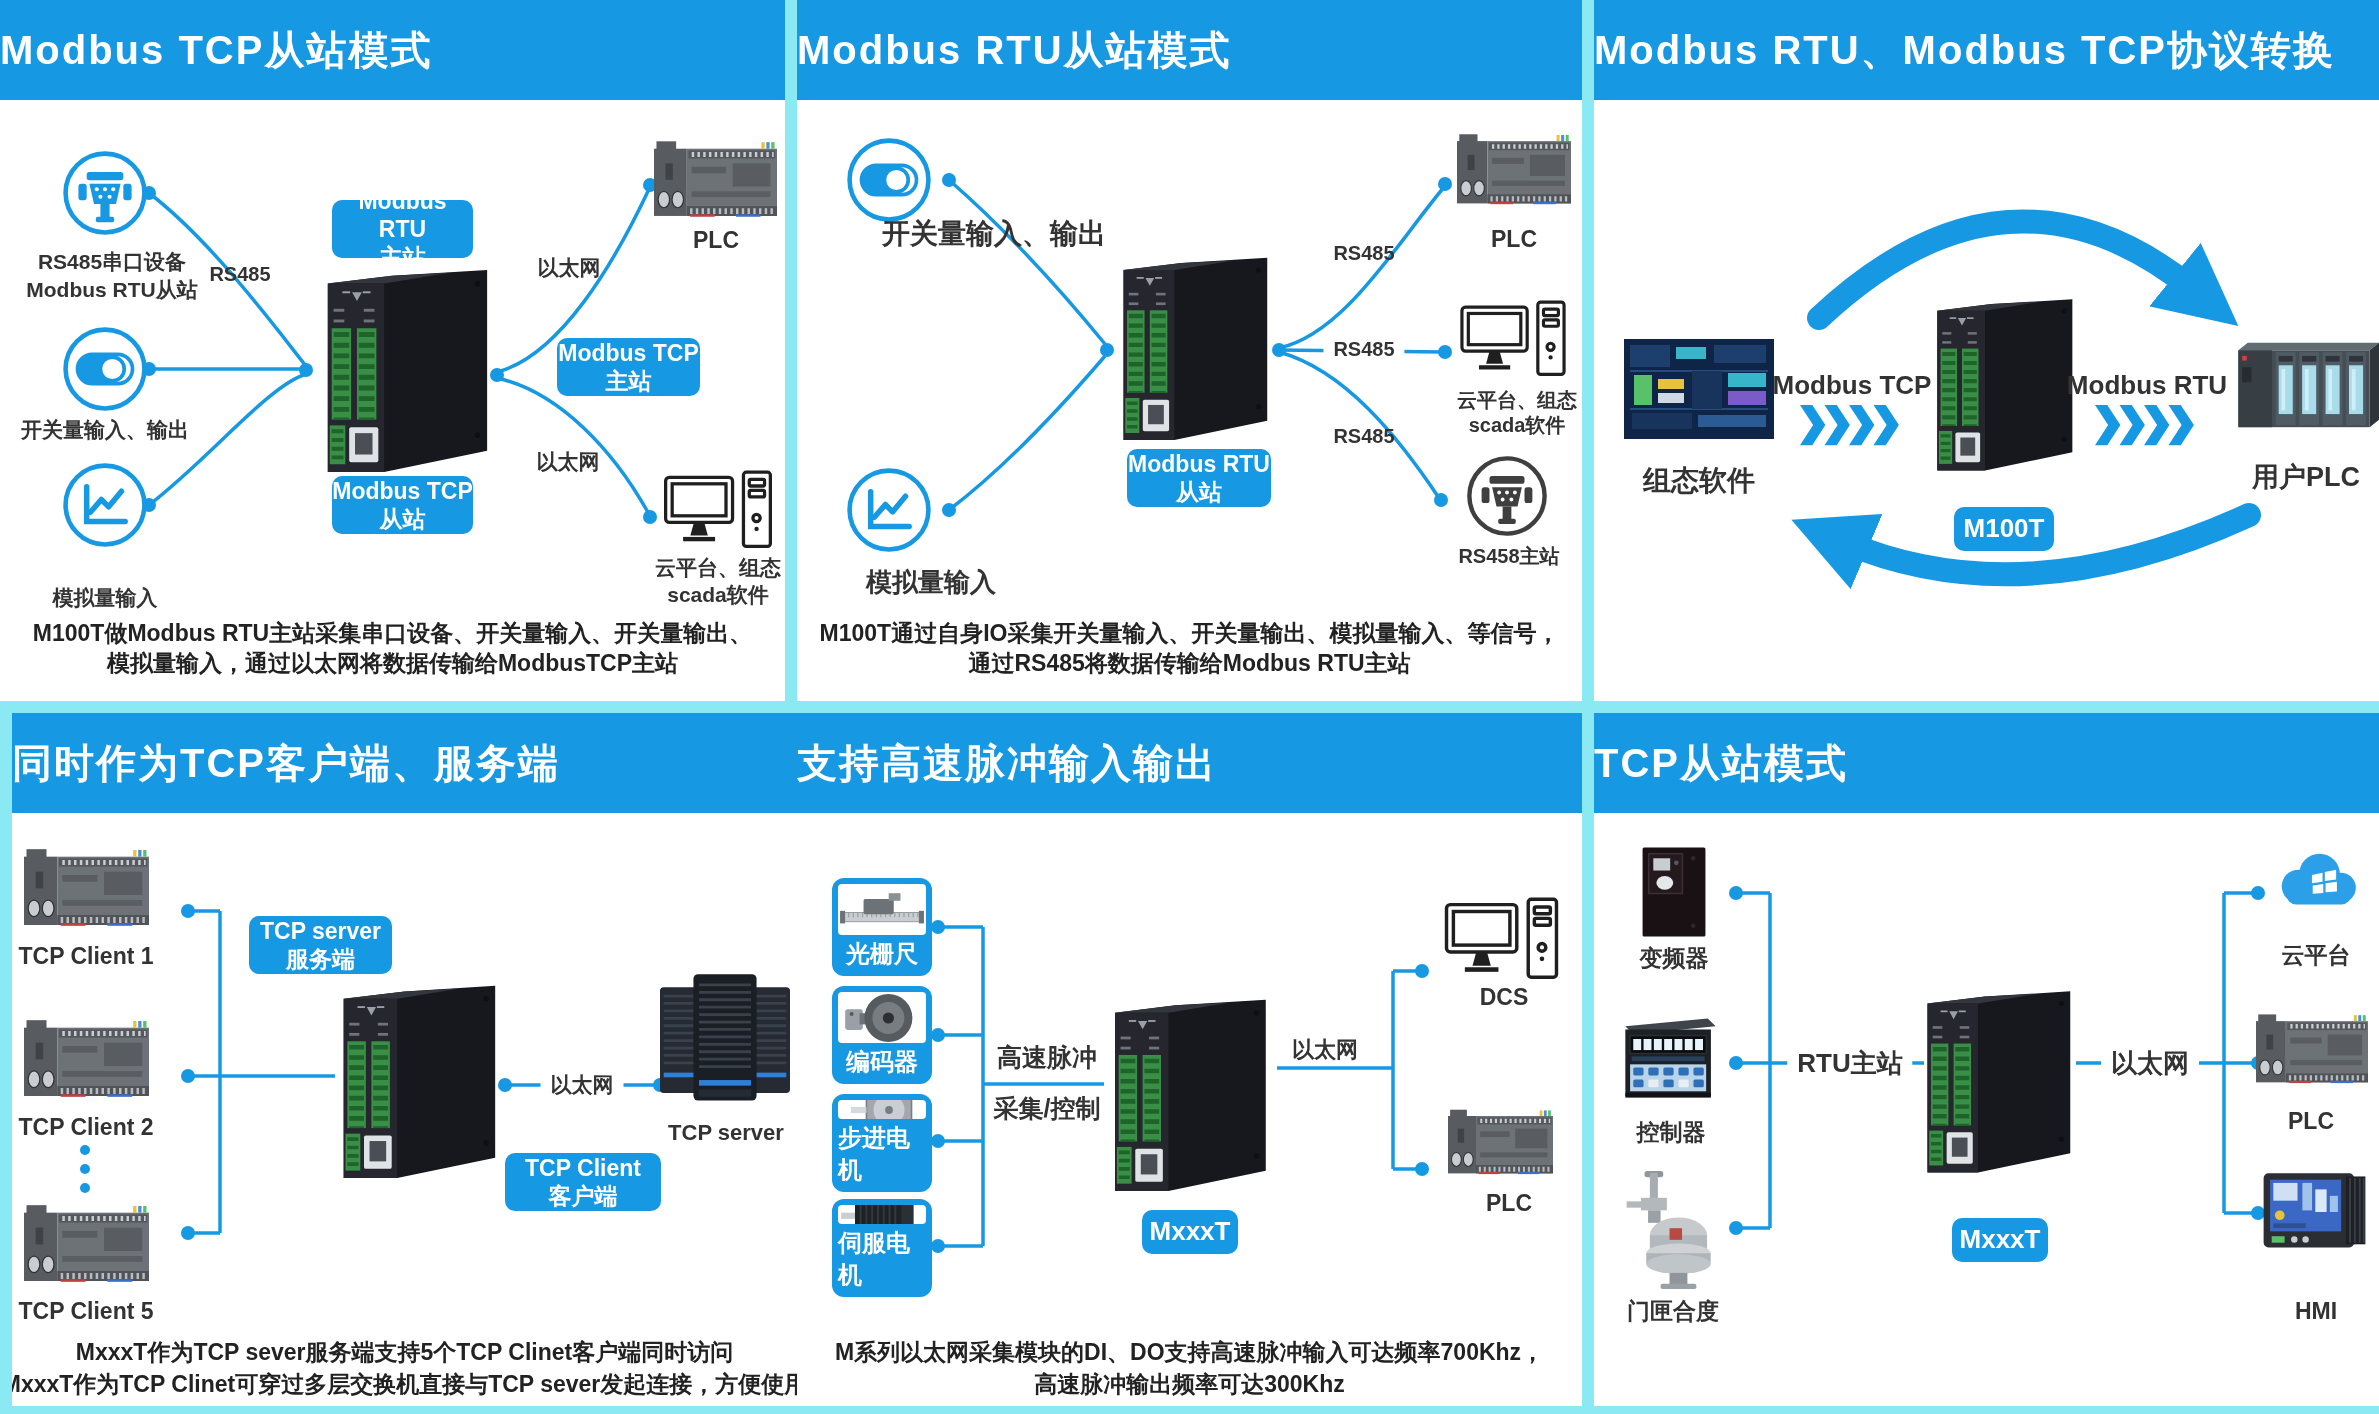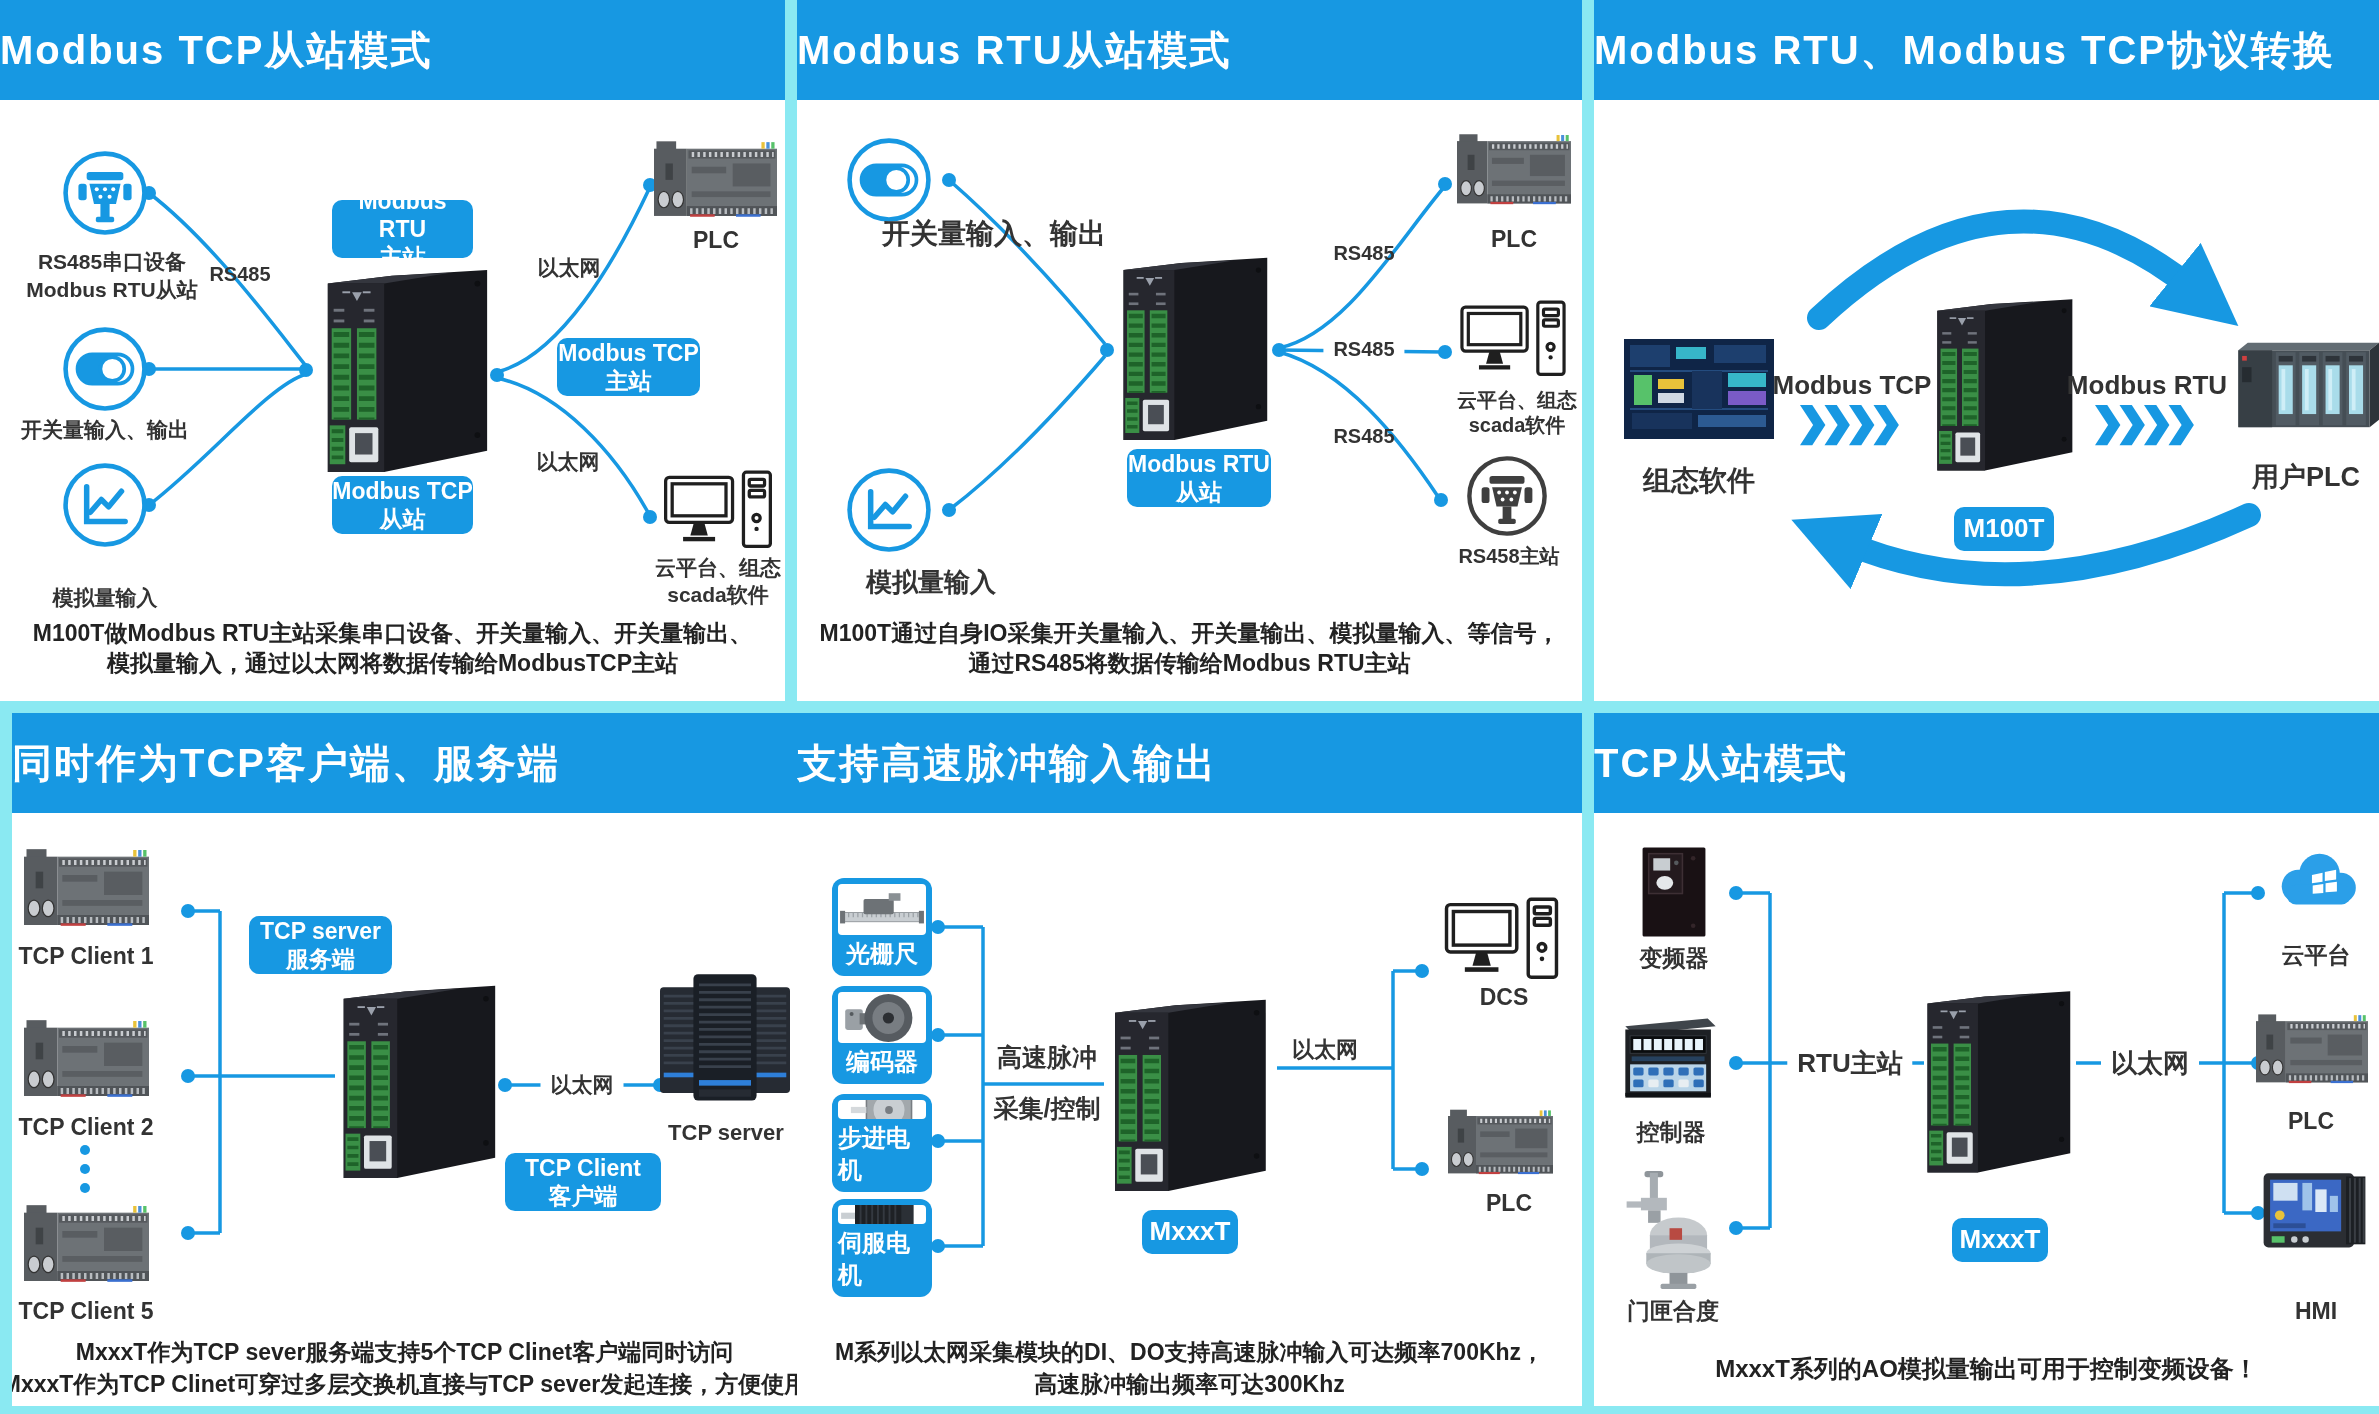--- a/index.html
+++ b/index.html
@@ -742,16 +742,15 @@
     <svg class="abs" style="left:662px;top:300px" width="112" height="76" preserveAspectRatio="none">
         <use href="#sym-plc"></use>
       </svg>
     <div class="lbl" style="left:717px;top:408px;font-size:23px"><span>PLC</span></div>
 
     <svg class="abs" style="left:668px;top:450px" width="105" height="98" preserveAspectRatio="none">
         <use href="#sym-hmi"></use>
       </svg>
     <div class="lbl" style="left:722px;top:598px;font-size:23px"><span>HMI</span></div>
 
-    <div class="cap" style="top:640px;font-size:24px"><span>MxxxT系列的AO模拟量输出可用于控制变频设备！</span></div>
   </div>
 
 </div>
 
 </body></html>

